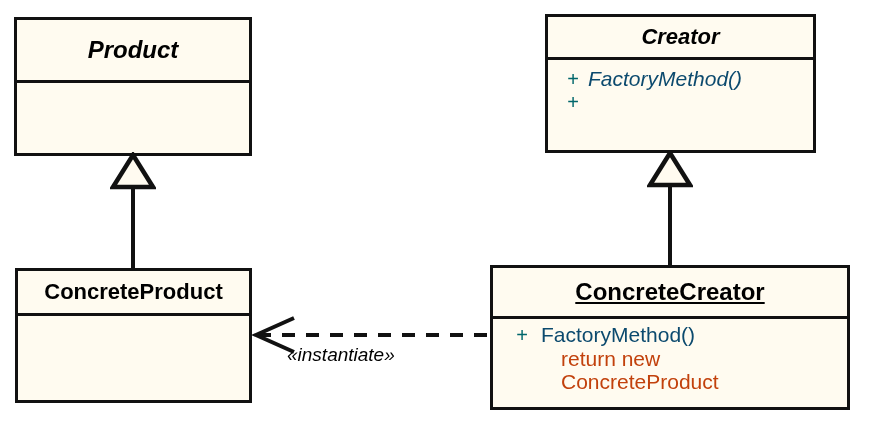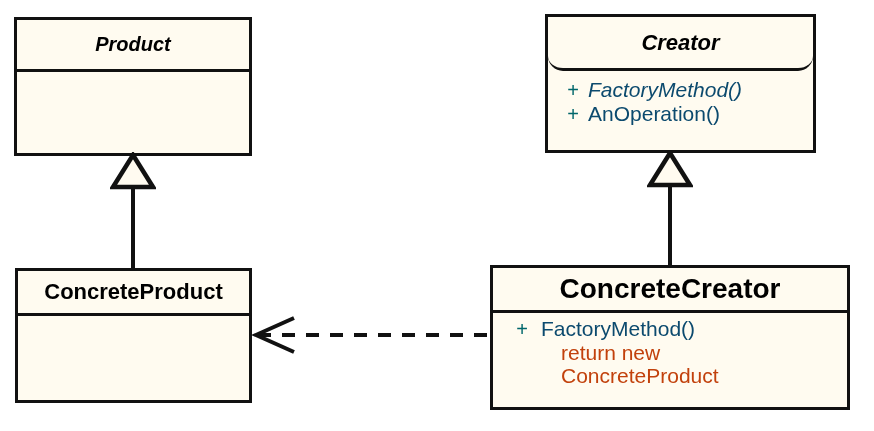--- a/index.html
+++ b/index.html
@@ -69,42 +69,42 @@
   .uml-note-line {
     color: #c2410c;
     white-space: nowrap;
     line-height: 1.12;
   }
 
   
   #class-product {
     left: 14px; top: 17px; width: 238px; height: 139px;
   }
-  #class-product .uml-name-compartment { height: 52px; font-size: 20px; }
+  #class-product .uml-name-compartment { height: 63px; font-size: 24px; }
 
   
   #class-creator {
     left: 545px; top: 14px; width: 271px; height: 139px;
   }
-  #class-creator .uml-name-compartment { height: 54px; font-size: 22px; border-radius: 15px; }
+  #class-creator .uml-name-compartment { height: 43px; font-size: 22px; }
   #class-creator .uml-members-compartment { padding-top: 7px; padding-left: 10px; }
   #class-creator .uml-visibility { width: 30px; font-size: 20px; }
   #class-creator .uml-member-name { font-size: 21px; }
 
   
   #class-concrete-product {
     left: 15px; top: 268px; width: 237px; height: 135px;
   }
   #class-concrete-product .uml-name-compartment { height: 45px; font-size: 22px; }
 
   
   #class-concrete-creator {
     left: 490px; top: 265px; width: 360px; height: 145px;
   }
-  #class-concrete-creator .uml-name-compartment { height: 45px; font-size: 28px; }
+  #class-concrete-creator .uml-name-compartment { height: 51px; font-size: 24px; text-decoration: underline; }
   #class-concrete-creator .uml-members-compartment { padding-top: 4px; padding-left: 10px; }
   #class-concrete-creator .uml-visibility { width: 38px; font-size: 20px; }
   #class-concrete-creator .uml-member-name { font-size: 21px; }
   #class-concrete-creator .uml-note-line { font-size: 21px; padding-left: 58px; }
 
   
   .gen-line {
     position: absolute;
     background: #111111;
     width: 4px;
@@ -138,21 +138,20 @@
 
   <div class="uml-class" id="class-creator">
     <div class="uml-name-compartment abstract">Creator</div>
     <div class="uml-members-compartment">
       <div class="uml-member-row">
         <span class="uml-visibility">+</span>
         <span class="uml-member-name italic">FactoryMethod()</span>
       </div>
       <div class="uml-member-row">
         <span class="uml-visibility">+</span>
-        <span class="uml-member-name">AnOperation()</span>
       </div>
     </div>
   </div>
 
   <div class="uml-class" id="class-concrete-product">
     <div class="uml-name-compartment concrete">ConcreteProduct</div>
     <div class="uml-members-compartment"></div>
   </div>
 
   <div class="uml-class" id="class-concrete-creator">
@@ -180,14 +179,15 @@
       <polygon points="23,3 43,35 3,35" fill="#FFFBF0" stroke="#111111" stroke-width="4.5" stroke-linejoin="miter"></polygon>
     </svg>
   </div>
 
   <div id="dependency-group">
     <svg width="244" height="60" viewBox="0 0 244 60">
       <line x1="8" y1="35" x2="242" y2="35" stroke="#111111" stroke-width="4" stroke-dasharray="13,11"></line>
       <polyline points="44,18 6,35 44,52" fill="none" stroke="#111111" stroke-width="4" stroke-linejoin="miter" stroke-linecap="butt"></polyline>
     </svg>
   </div>
+  <div id="stereotype-label">«instantiate»</div>
 
 </div>
 
 </body></html>

